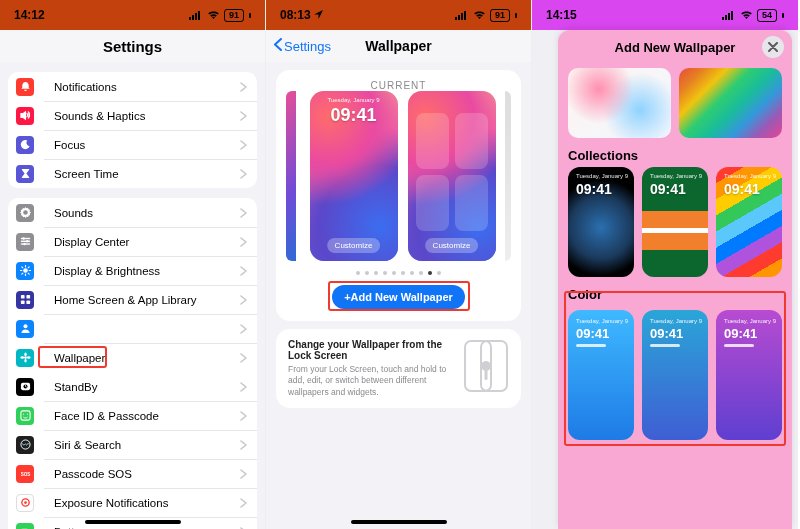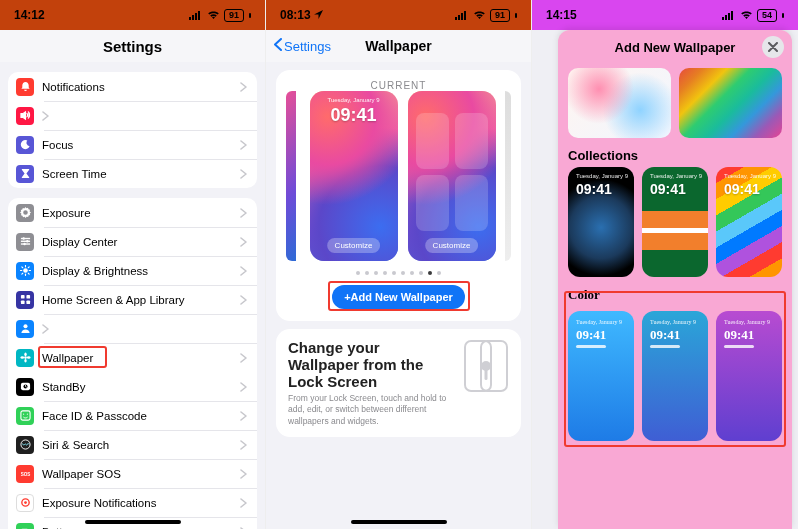--- a/index.html
+++ b/index.html
@@ -11,21 +11,21 @@
   
   .statusbar { height: 30px; display:flex; align-items:center; justify-content:space-between; padding: 0 14px; font-size: 12px; font-weight: 600; background: #c2410c; }
   .status-right { display:flex; align-items:center; gap:4px; font-size:10px; }
   .status-right svg { display:block; }
   .battery-box { display:inline-flex; align-items:flex-start; border:1px solid #000; border-radius:3px; padding:0 4px; font-size:9px; height:13px; line-height:11px; font-weight:700;}
   .battery-cap { width:2px; height:5px; background:#000; border-radius:1px; margin-left:1px;}
 
   
   .nav1 { height: 32px; display:flex; align-items:center; justify-content:center; font-size:15px; font-weight:700; background:#f6f6f9;}
   .group { margin: 10px 8px 0 8px; background:#fff; border-radius:10px; overflow:hidden; }
-  .row { height: 29px; display:flex; align-items:center; padding: 0 10px 0 8px; gap:8px; position:relative;}
+  .row { height: 29px; display:flex; align-items:center; padding: 0 10px 0 8px; gap:20px; position:relative;justify-content:space-between;}
   .row + .row::before { content:""; position:absolute; left:36px; right:0; top:0; height:1px; background:#e5e5ea; }
   .row .icon { width:18px; height:18px; border-radius:4px; display:flex; align-items:center; justify-content:center; color:#fff; flex:none;}
   .row .icon svg { width:11px; height:11px; display:block; }
   .row .label { flex:1; font-size:11.5px; color:#000; }
   .row .chev { color:#c7c7cc; }
   .highlight-red { position:absolute; border:2px solid #f03a2f; border-radius:3px; pointer-events:none; }
 
   
   .nav2 { height: 32px; display:flex; align-items:center; justify-content:center; position:relative; background:#f6f6f9;}
   .nav2 .back { position:absolute; left:8px; display:flex; align-items:center; gap:2px; color:#1074f7; font-size:13px;}
@@ -40,21 +40,21 @@
   .mini .time { position:absolute; top:14px; left:0; right:0; text-align:center; color:#fff; font-weight:800; font-size:18px; text-shadow:0 1px 2px rgba(0,0,0,.25);}
   .mini .dtxt { position:absolute; top:6px; left:0; right:0; text-align:center; color:#fff; font-size:6px; opacity:.9;}
   .mini .cbtn { position:absolute; bottom:8px; left:50%; transform:translateX(-50%); background:rgba(255,255,255,.28); color:#fff; font-size:8px; padding:3px 8px; border-radius:9px; backdrop-filter: blur(2px);}
   .home-grid { position:absolute; inset:22px 8px 30px 8px; display:grid; grid-template-columns:1fr 1fr; grid-template-rows:1fr 1fr; gap:6px;}
   .home-grid div { background:rgba(255,255,255,.18); border-radius:8px; }
   .dots { display:flex; gap:5px; justify-content:center; margin-top:10px;}
   .dots span { width:4px; height:4px; border-radius:50%; background:#c9c9cf; }
   .dots span.active { background:#3a3a3c; }
   .addbtn { display:block; margin:10px auto 0 auto; background:#1074f7; color:#fff; font-size:11px; font-weight:600; padding:6px 12px; border-radius:14px; border:none;}
   .tipcard { margin: 8px 10px; background:#fff; border-radius:14px; padding:10px 12px; display:flex; gap:10px; align-items:flex-start;}
-  .tipcard .t-title { font-size:15px; font-weight:700; color:#222; margin-bottom:3px;}
+  .tipcard .t-title { font-size:10px; font-weight:700; color:#222; margin-bottom:3px;}
   .tipcard .t-body { font-size:8.5px; color:#8a8a8e; line-height:1.35;}
   .tip-illus { width:46px; height:54px; flex:none; opacity:.7;}
   .homebar { position:absolute; bottom:5px; left:50%; transform:translateX(-50%); width:96px; height:4px; background:#000; border-radius:3px;}
 
   
   .sheet { position:absolute; left:6px; right:6px; top:30px; bottom:0; background:#f9a8d4; border-radius:12px 12px 0 0; box-shadow: 0 -2px 6px rgba(0,0,0,.1); margin-left: 20px;}
   .sheet-nav { height:34px; display:flex; align-items:center; justify-content:center; position:relative;}
   .sheet-nav .title { font-size:13px; font-weight:700;}
   .closebtn { position:absolute; right:8px; top:6px; width:22px; height:22px; border-radius:50%; background:#e6e6ea; display:flex; align-items:center; justify-content:center; color:#5a5a5e;}
   .hrow { display:flex; gap:8px; padding:0 10px; margin-top:4px;}
@@ -126,20 +126,21 @@
               <path d="M1 1 L6 5 L1 9" stroke="#c7c7cc" stroke-width="1.6" fill="none" stroke-linecap="round" stroke-linejoin="round"></path>
             </svg>
           </span>
         </div>
         <div class="row">
           <span class="icon" style="background: rgb(255, 23, 68);">
             <svg viewBox="0 0 12 12">
               <path d="M1 4h2l3-2v8l-3-2H1Z M7.5 3.5c1 .7 1 3.3 0 4 M9 2c2 1.3 2 5.7 0 7" stroke="#fff" stroke-width="1.2" fill="#fff" stroke-linecap="round"></path>
             </svg>
           </span>
+          <span class="label">Sounds &amp; Haptics</span>
           <span class="chev">
             <svg viewBox="0 0 7 10">
               <path d="M1 1 L6 5 L1 9" stroke="#c7c7cc" stroke-width="1.6" fill="none" stroke-linecap="round" stroke-linejoin="round"></path>
             </svg>
           </span>
         </div>
         <div class="row">
           <span class="icon" style="background: rgb(88, 86, 214);">
             <svg viewBox="0 0 12 12">
               <path d="M8 1.5A5 5 0 1 0 10.5 8 4 4 0 0 1 8 1.5Z" fill="#fff"></path>
@@ -166,21 +167,21 @@
           </span>
         </div>
       </div>
     <div class="group" id="g2" style="position:relative;">
         <div class="row">
           <span class="icon" style="background: rgb(142, 142, 147);">
             <svg viewBox="0 0 12 12">
               <path d="M6 3.5A2.5 2.5 0 1 0 6 8.5 2.5 2.5 0 0 0 6 3.5Z M6 0l1 1.3 1.7-.4.6 1.6 1.6.6-.4 1.7L12 6l-1.3 1 .4 1.7-1.6.6-.6 1.6-1.7-.4L6 12l-1-1.3-1.7.4-.6-1.6-1.6-.6.4-1.7L0 6l1.3-1-.4-1.7 1.6-.6.6-1.6 1.7.4Z" fill="#fff"></path>
             </svg>
           </span>
-          <span class="label">Exposure</span>
+          <span class="label">Sounds</span>
           <span class="chev">
             <svg viewBox="0 0 7 10">
               <path d="M1 1 L6 5 L1 9" stroke="#c7c7cc" stroke-width="1.6" fill="none" stroke-linecap="round" stroke-linejoin="round"></path>
             </svg>
           </span>
         </div>
         <div class="row">
           <span class="icon" style="background: rgb(142, 142, 147);">
             <svg viewBox="0 0 12 12">
               <rect x="1" y="2" width="10" height="1.5" fill="#fff"></rect>
@@ -314,21 +315,21 @@
               <path d="M1 1 L6 5 L1 9" stroke="#c7c7cc" stroke-width="1.6" fill="none" stroke-linecap="round" stroke-linejoin="round"></path>
             </svg>
           </span>
         </div>
         <div class="row">
           <span class="icon" style="background: rgb(255, 59, 48);">
             <svg viewBox="0 0 12 12">
               <text x="6" y="8.5" text-anchor="middle" font-size="5" font-weight="900" fill="#fff" font-family="Arial">SOS</text>
             </svg>
           </span>
-          <span class="label">Wallpaper SOS</span>
+          <span class="label">Passcode SOS</span>
           <span class="chev">
             <svg viewBox="0 0 7 10">
               <path d="M1 1 L6 5 L1 9" stroke="#c7c7cc" stroke-width="1.6" fill="none" stroke-linecap="round" stroke-linejoin="round"></path>
             </svg>
           </span>
         </div>
         <div class="row">
           <span class="icon" style="background: rgb(255, 255, 255); border: 1px solid rgb(221, 221, 221);">
             <svg viewBox="0 0 12 12">
               <circle cx="6" cy="6" r="4" fill="none" stroke="#ff3b30" stroke-width="1.5"></circle>
@@ -505,21 +506,21 @@
         <div class="cthumb clownfish">
           <div class="tdate">Tuesday, January 9</div>
           <div class="tm">09:41</div>
         </div>
         <div class="cthumb stripes">
           <div class="tdate">Tuesday, January 9</div>
           <div class="tm">09:41</div>
         </div>
       </div>
 
-      <div style="position:relative;font-family:Liberation Serif, serif;">
+      <div style="position:relative;">
         <div class="sect-label">Color</div>
         <div class="colorrow">
           <div class="colthumb col-blue">
             <div class="tdate">Tuesday, January 9</div>
             <div class="tm">09:41</div>
             <div class="wline"></div>
           </div>
           <div class="colthumb col-cyan">
             <div class="tdate">Tuesday, January 9</div>
             <div class="tm">09:41</div>

